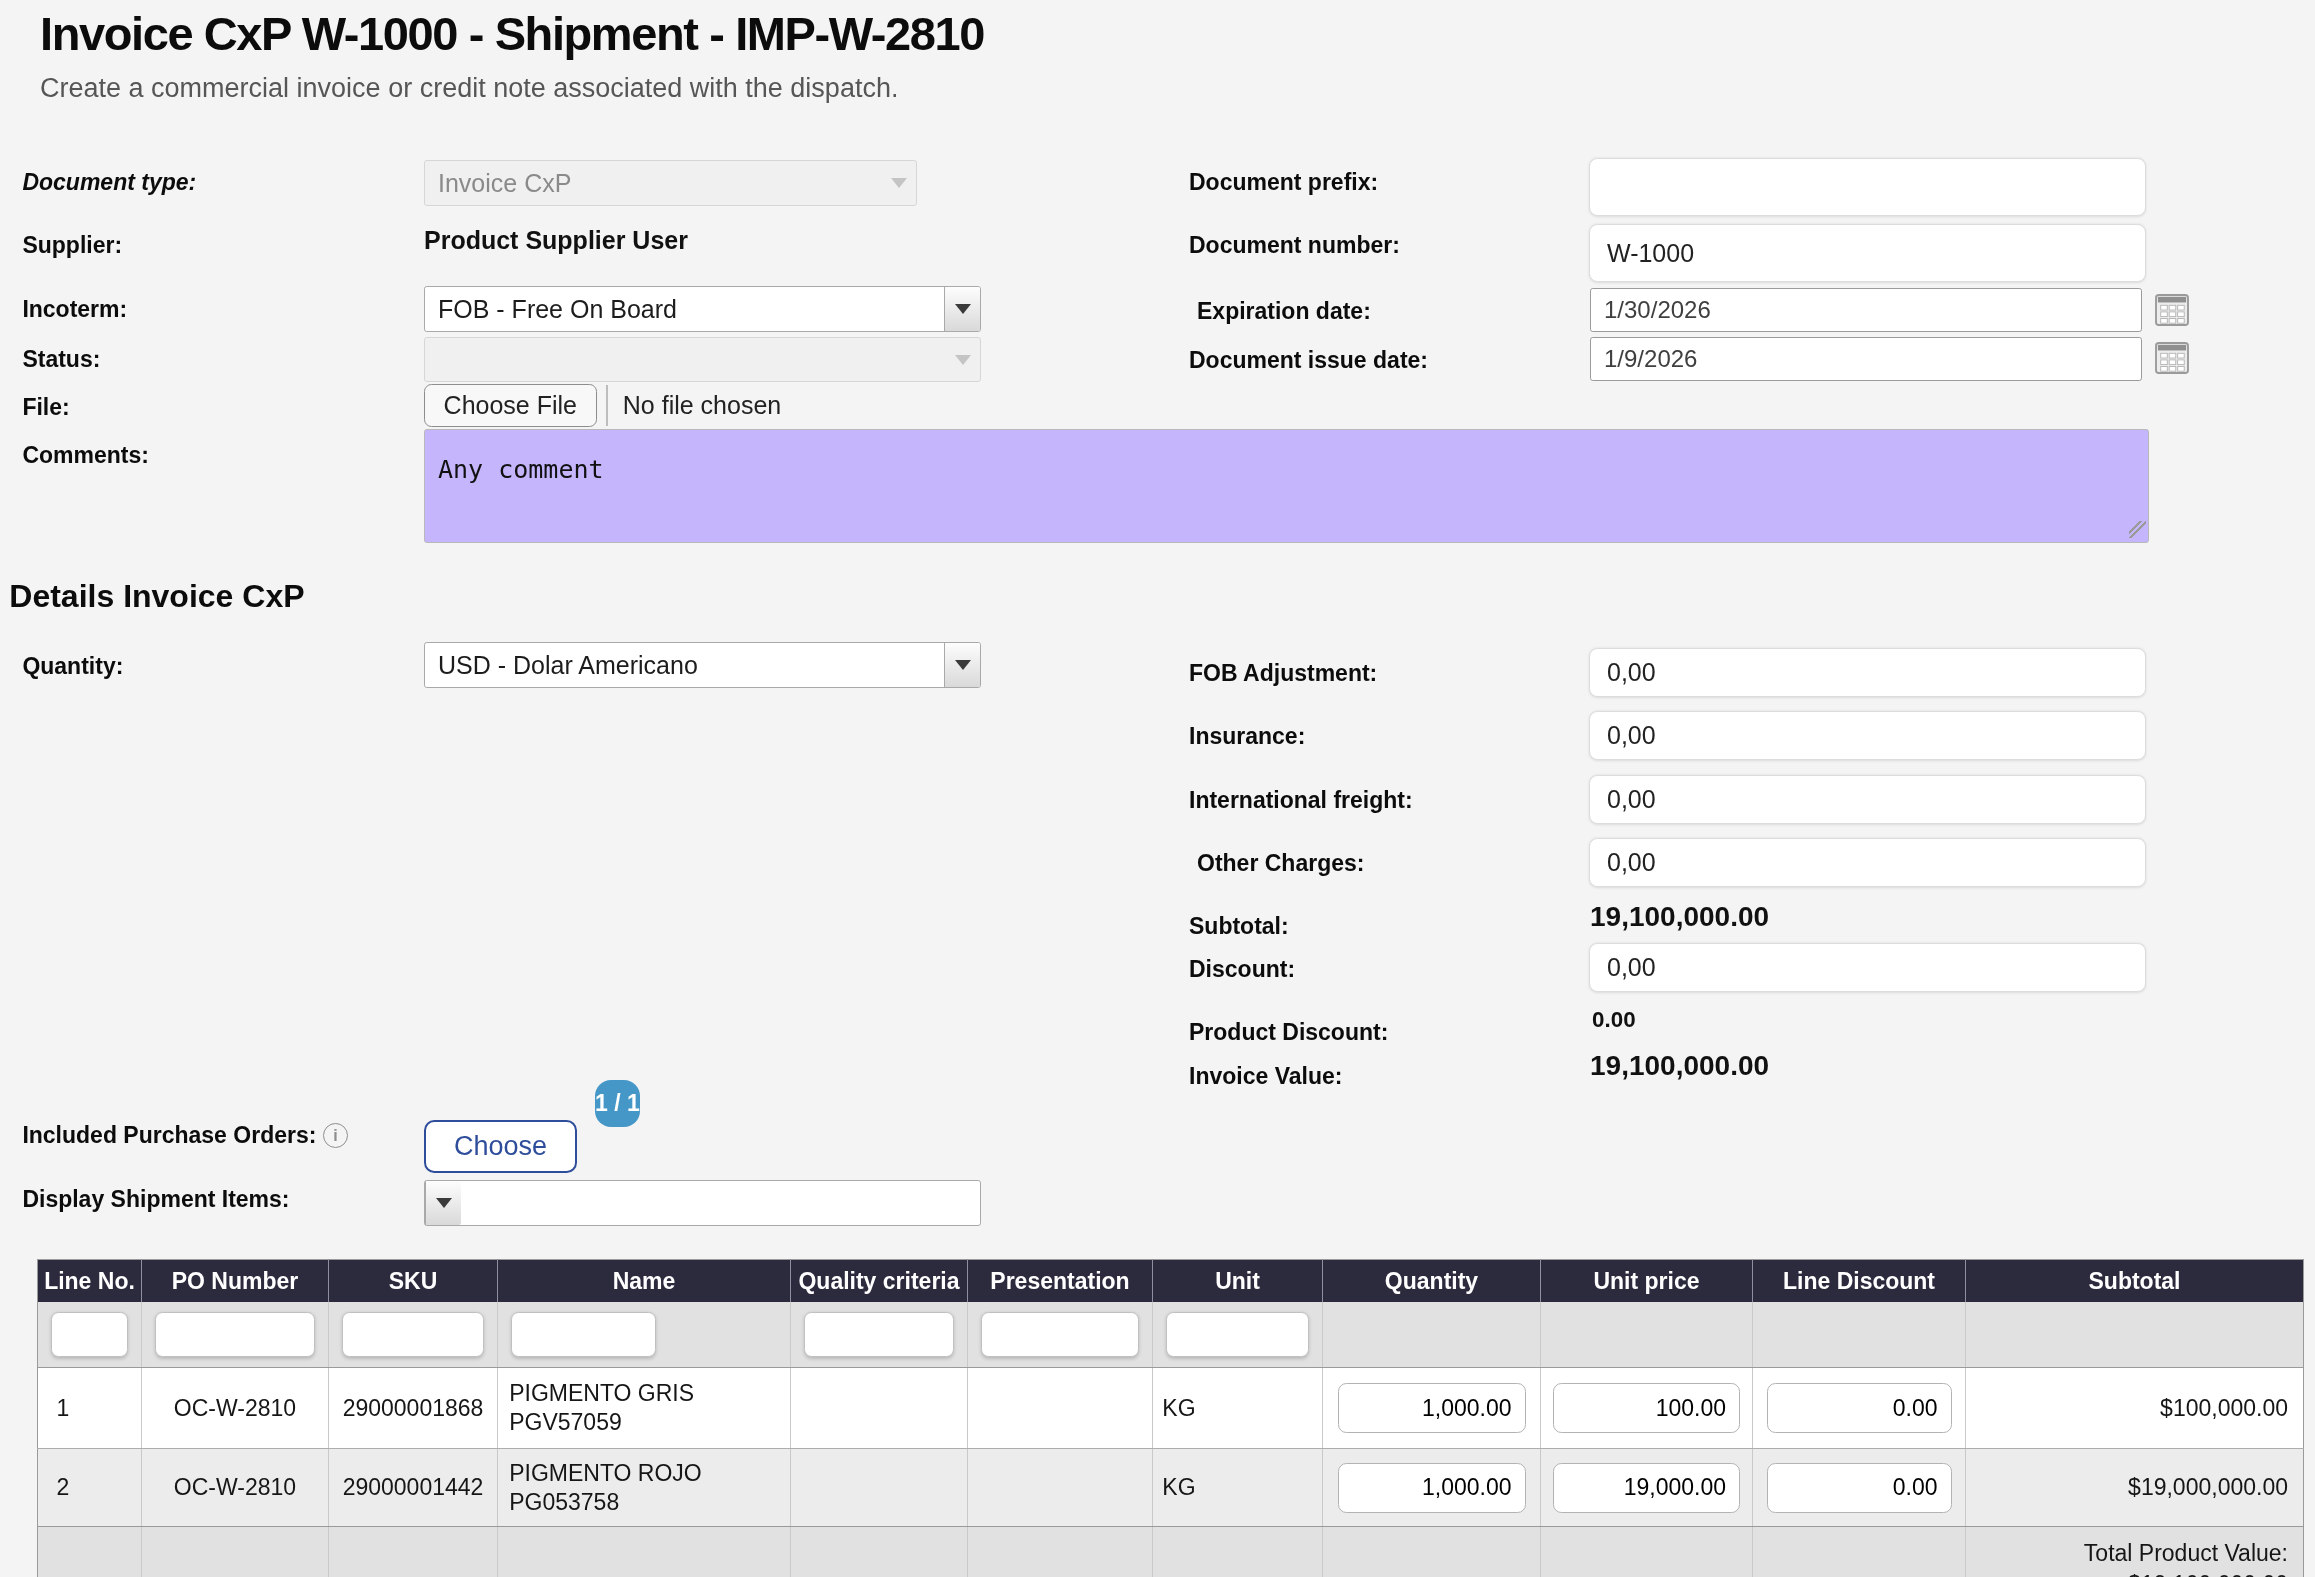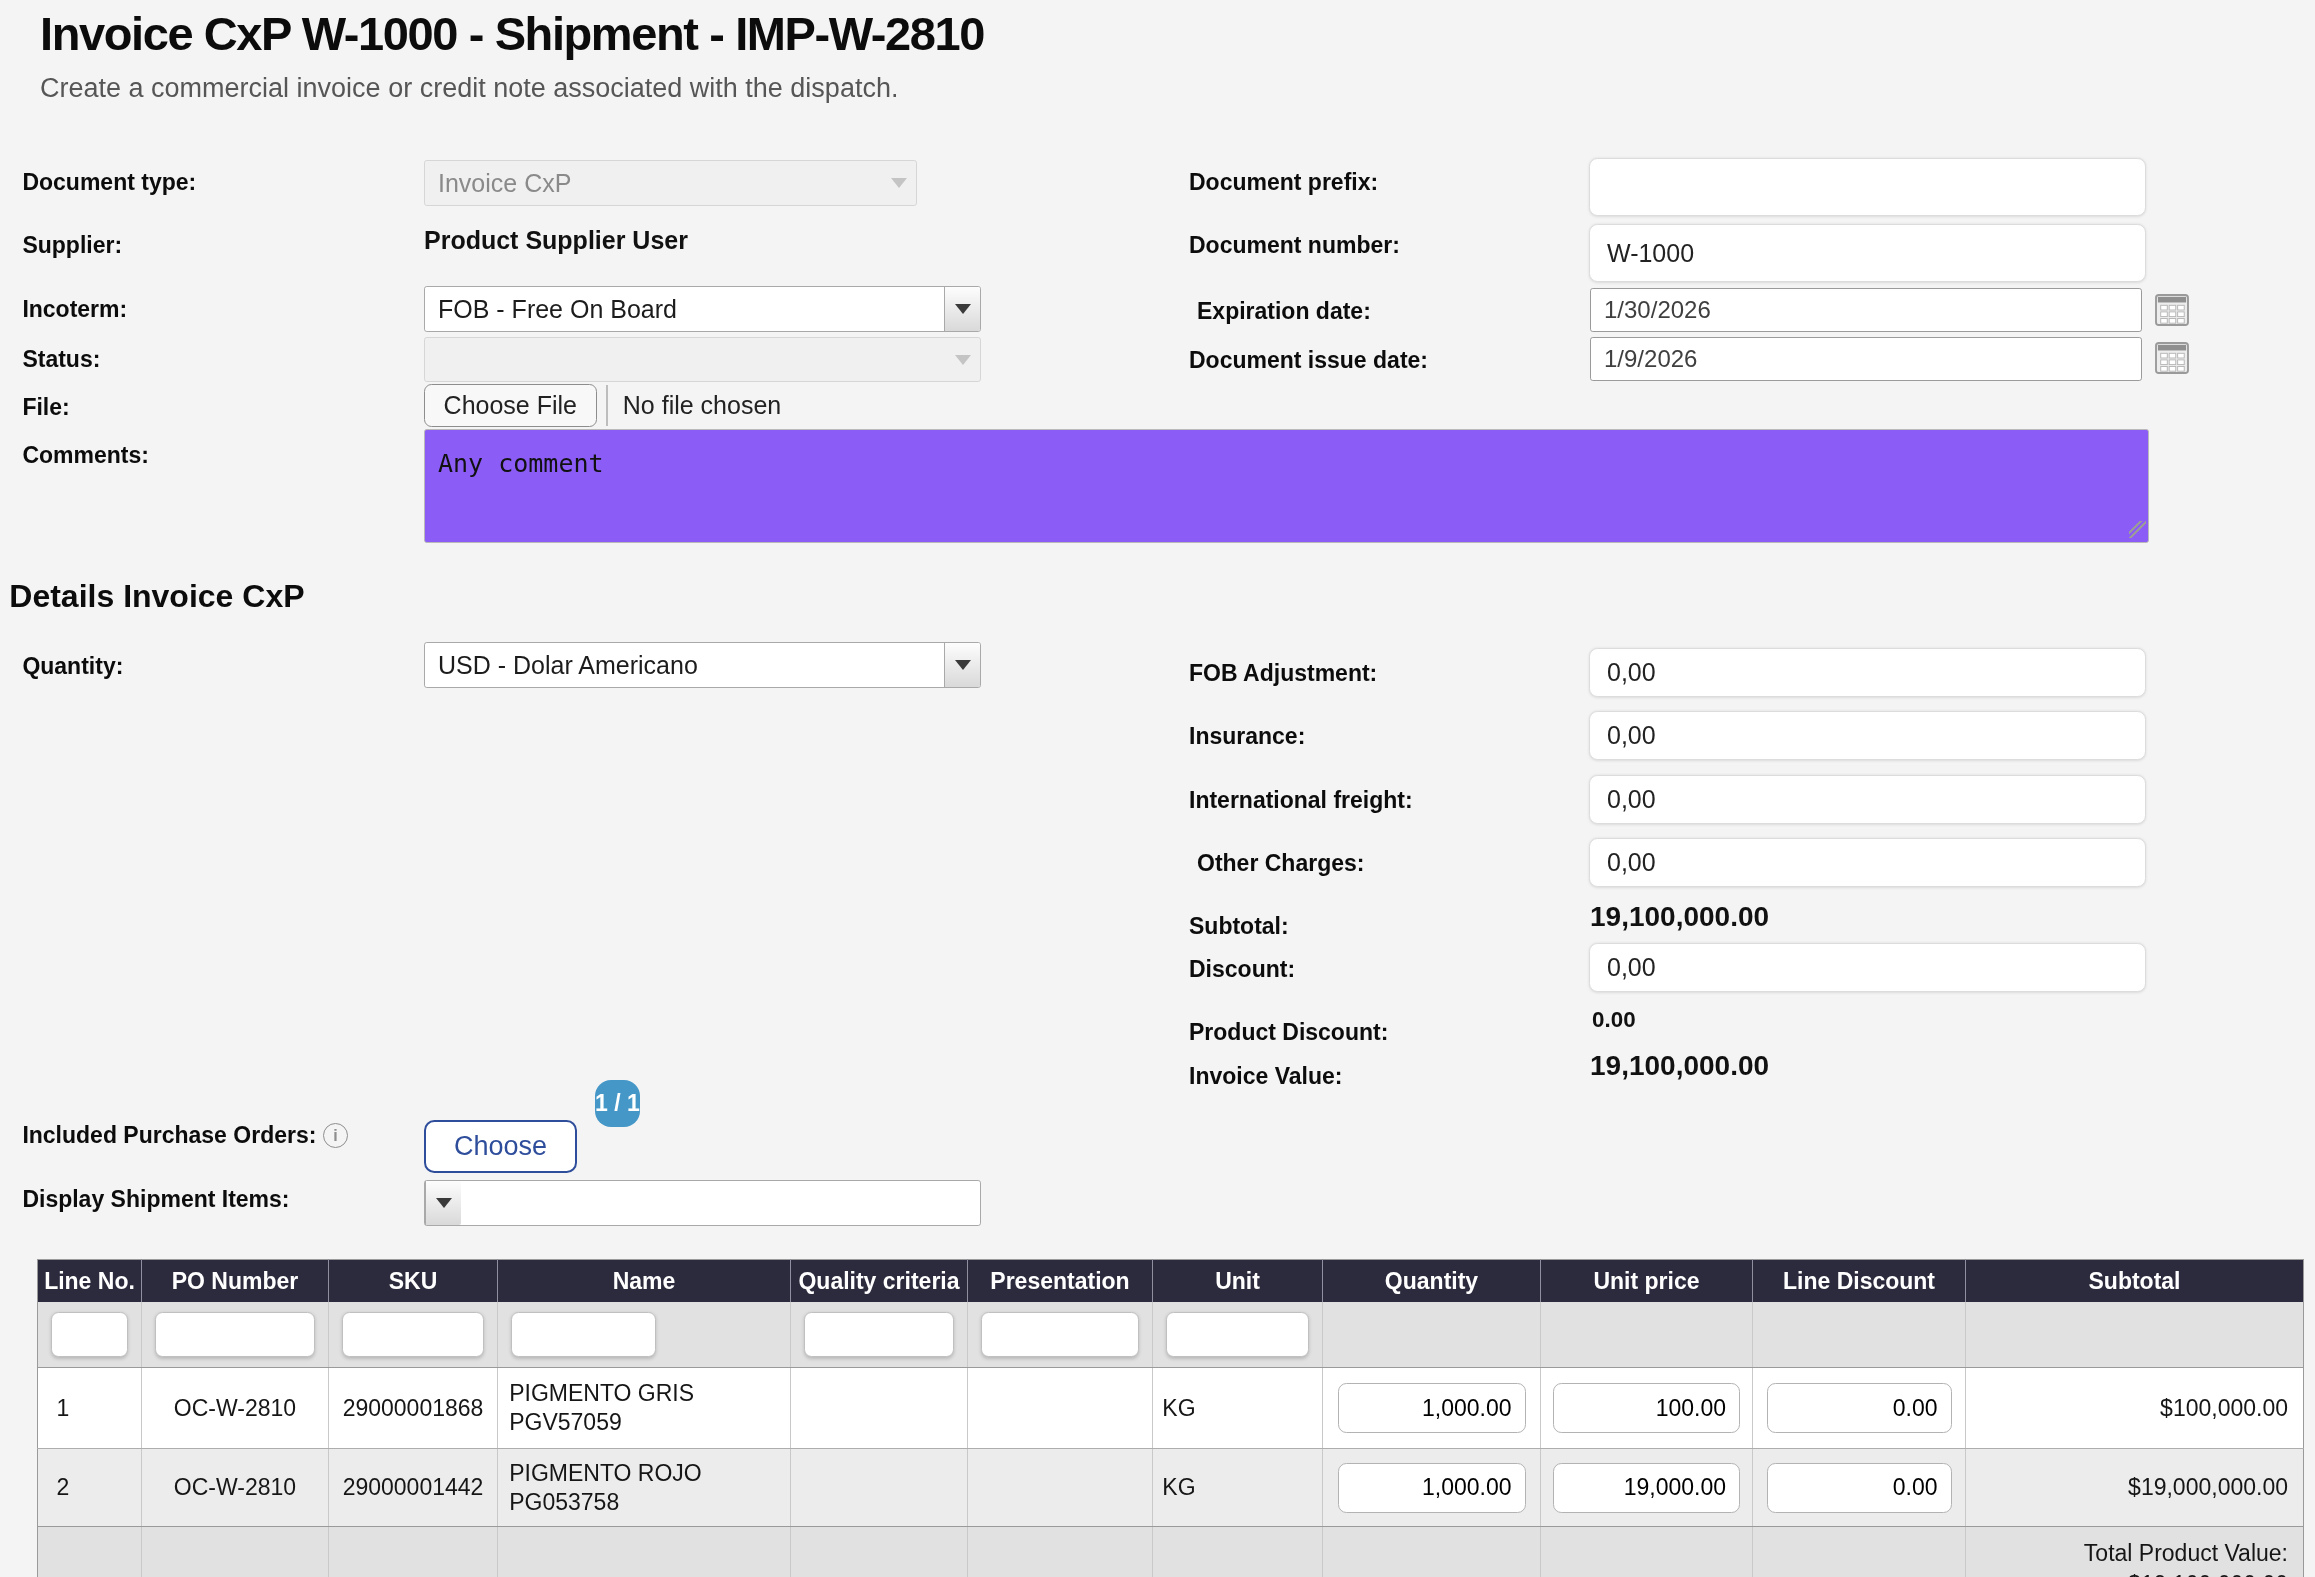--- a/index.html
+++ b/index.html
@@ -8,21 +8,21 @@
     background:#f4f4f4;color:#111;
     font-family:"Liberation Sans","DejaVu Sans",sans-serif;
   }
   .abs{position:absolute;}
   
   #title{left:40px;top:5.6px;font-size:47px;font-weight:bold;letter-spacing:-1.4px;color:#0c0c0c;}
   #subtitle{left:40px;top:73px;font-size:27px;color:#565656;}
   
   .lbl{font-size:23px;font-weight:bold;color:#0c0c0c;white-space:nowrap;}
   
-  #lbl-doctype{left:22.4px;top:169px;}
+  #lbl-doctype{left:22.4px;top:169px;font-style:italic;}
   #lbl-supplier{left:22.4px;top:232px;}
   #lbl-incoterm{left:22.4px;top:296px;}
   #lbl-status{left:22.4px;top:346px;}
   #lbl-file{left:22.4px;top:394px;}
   #lbl-comments{left:22.4px;top:442px;}
   
   #lbl-prefix{left:1189px;top:169px;}
   #lbl-number{left:1189px;top:232px;}
   #lbl-expiration{left:1189px;top:298px;margin-left:8px;}
   #lbl-issue{left:1189px;top:347px;}
@@ -55,23 +55,23 @@
     height:43px;padding:0 18.6px;font-size:25px;color:#222;
     background:#f8f8f8;border:1.9px solid #8d8d8d;border-radius:7.5px;
     display:flex;align-items:center;font-family:inherit;
   }
   #file-divider{width:1.9px;height:41px;background:#bdbdbd;margin-left:9.3px;}
   #file-status{font-size:25px;color:#222;margin-left:15px;}
   
   #comments-wrap{left:424px;top:429px;width:1725px;height:114px;}
   #comments{
     width:100%;height:100%;box-sizing:border-box;resize:none;
-    border:0.9px solid #b9b9b9;border-radius:2.8px;background:#8b5cf6;
+    border:0.9px solid #b9b9b9;border-radius:2.8px;background:#c4b5fd;
     font-family:"DejaVu Sans Mono","Liberation Mono",monospace;font-size:25px;color:#111;
-    padding:19px 13px;outline:none;
+    padding:25px 13px;outline:none;
   }
   #comments-grip{
     position:absolute;right:2.8px;bottom:4.7px;width:17px;height:17px;pointer-events:none;
     background:
       linear-gradient(135deg, transparent 0 7.5px, #9a9a9a 7.5px 9.3px, transparent 9.3px 12px, #9a9a9a 12px 14px, transparent 14px);
   }
   
   .rinput{
     box-sizing:border-box;background:#fff;border:0.9px solid #dcdcdc;border-radius:8.4px;
     box-shadow:0 0.9px 2.8px rgba(0,0,0,.10);font-size:25px;color:#222;

